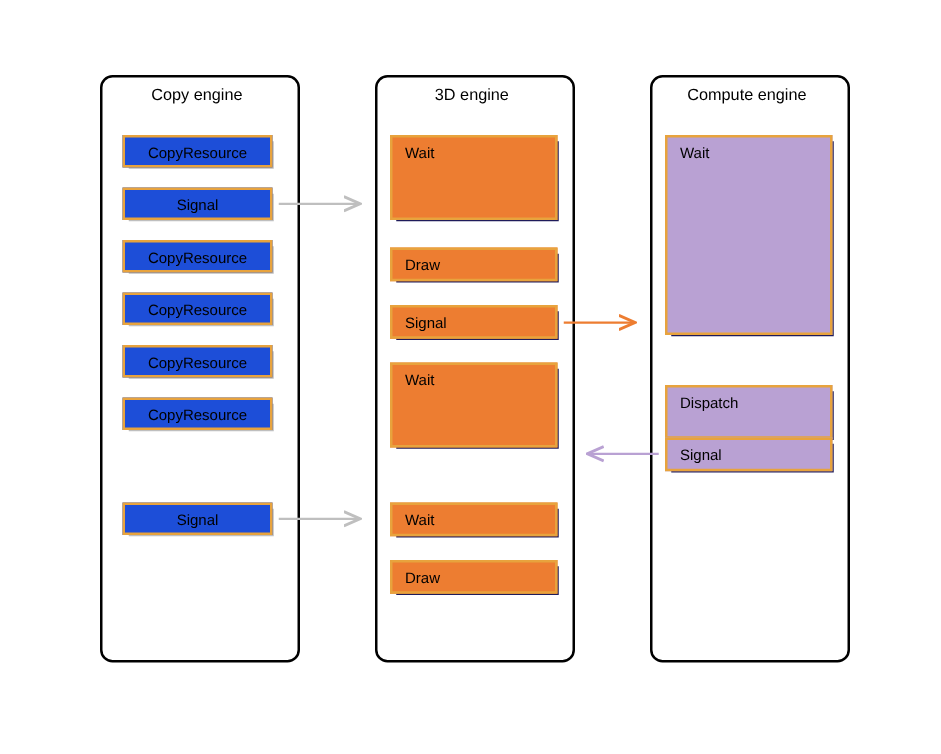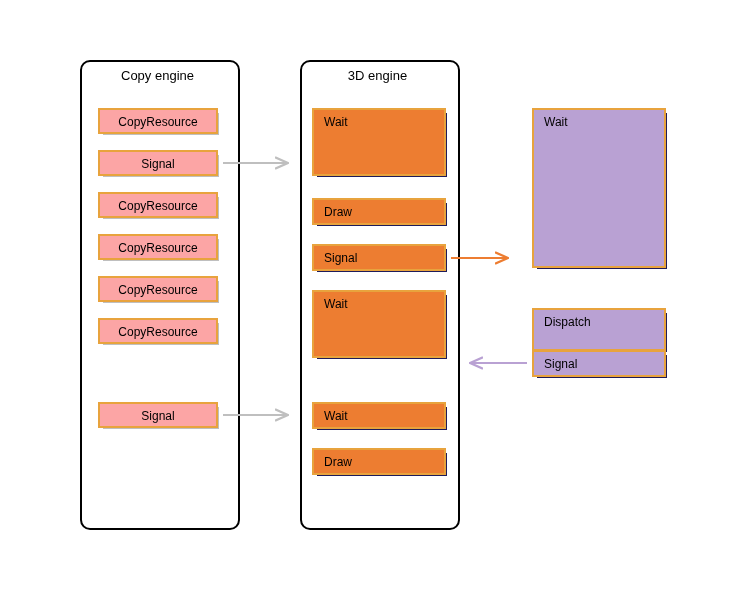--- a/index.html
+++ b/index.html
@@ -40,21 +40,21 @@
     right: -3px;
     bottom: -3px;
     z-index: -1;
   }
   .op-label {
     position: relative;
     z-index: 2;
   }
   .copy-op {
     border-color: #E8A33D;
-    background: #fca5a5;
+    background: #1d4ed8;
     text-align: center;
     padding-top: 6px;
   }
   .copy-op .shadow { background: #BFBFBF; }
   .d3-op {
     border-color: #E8A33D;
     background: #ED7D31;
     text-align: left;
     padding: 6px 0 0 10px;
   }
@@ -80,20 +80,23 @@
 <div class="canvas">
 
   <div class="engine" style="left:80px; top:60px; width:160px; height:470px;">
     <div class="engine-title">Copy engine</div>
   </div>
 
   <div class="engine" style="left:300px; top:60px; width:160px; height:470px;">
     <div class="engine-title">3D engine</div>
   </div>
 
+  <div class="engine" style="left:520px; top:60px; width:160px; height:470px;">
+    <div class="engine-title">Compute engine</div>
+  </div>
 
   <div class="op copy-op" style="left:98px; top:108px;  width:120px; height:26px;"><div class="shadow"></div><span class="op-label">CopyResource</span></div>
   <div class="op copy-op" style="left:98px; top:150px; width:120px; height:26px;"><div class="shadow"></div><span class="op-label">Signal</span></div>
   <div class="op copy-op" style="left:98px; top:192px; width:120px; height:26px;"><div class="shadow"></div><span class="op-label">CopyResource</span></div>
   <div class="op copy-op" style="left:98px; top:234px; width:120px; height:26px;"><div class="shadow"></div><span class="op-label">CopyResource</span></div>
   <div class="op copy-op" style="left:98px; top:276px; width:120px; height:26px;"><div class="shadow"></div><span class="op-label">CopyResource</span></div>
   <div class="op copy-op" style="left:98px; top:318px; width:120px; height:26px;"><div class="shadow"></div><span class="op-label">CopyResource</span></div>
   <div class="op copy-op" style="left:98px; top:402px; width:120px; height:26px;"><div class="shadow"></div><span class="op-label">Signal</span></div>
 
   <div class="op d3-op" style="left:312px; top:108px; width:134px; height:68px;"><div class="shadow"></div><span class="op-label">Wait</span></div>

